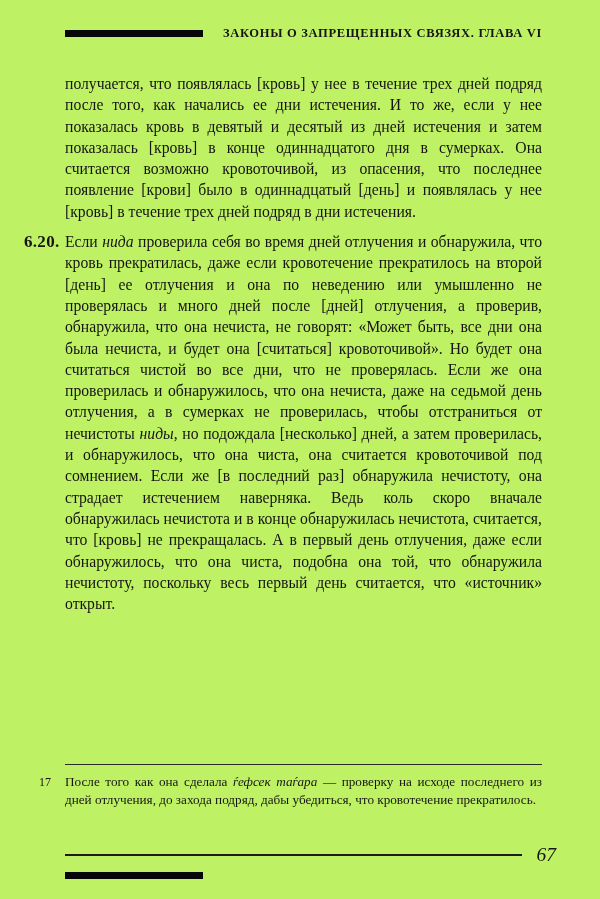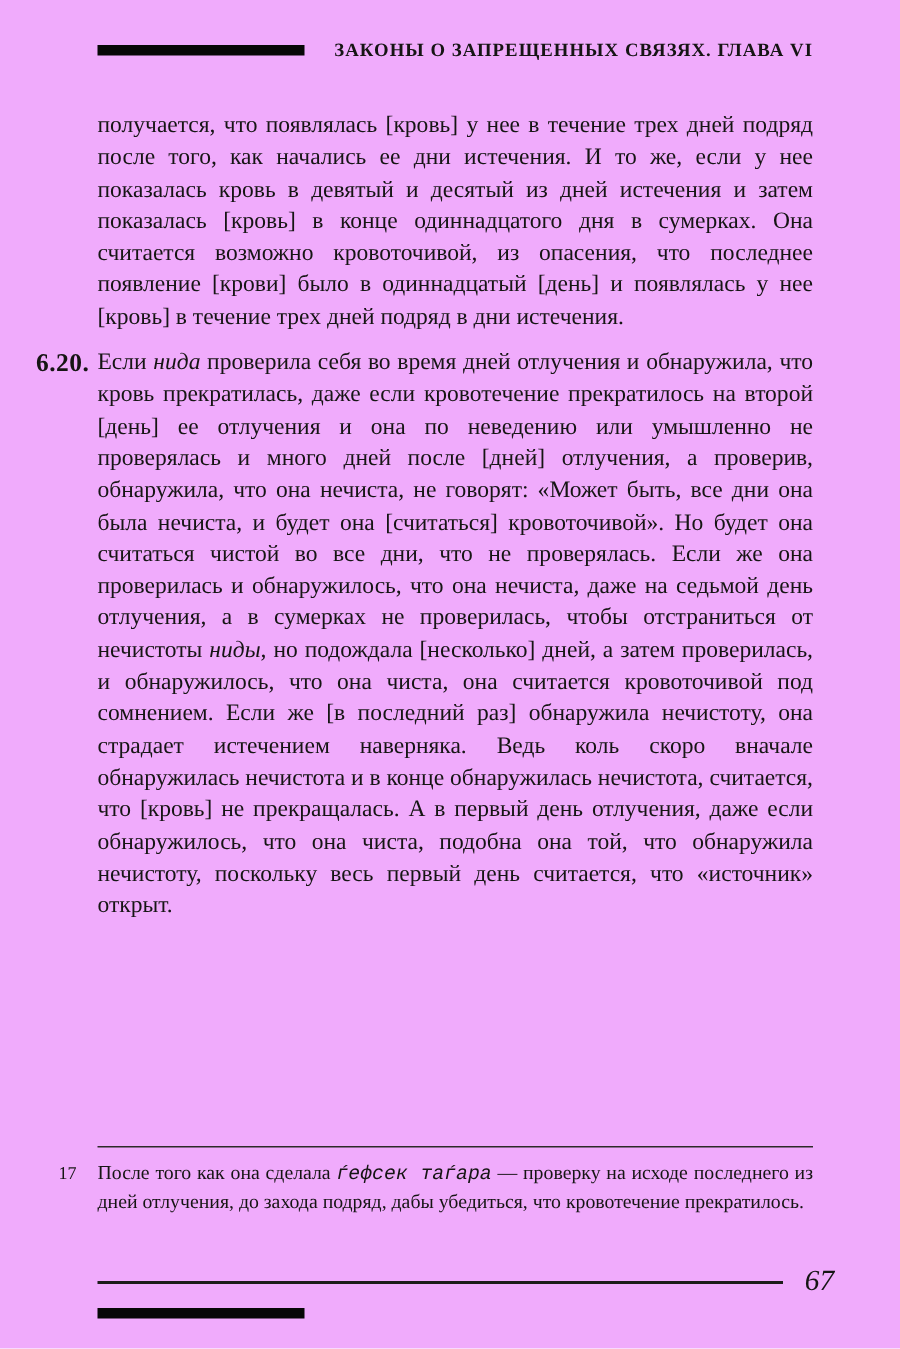--- a/index.html
+++ b/index.html
@@ -2,21 +2,21 @@
 <html><head>
 <meta charset="utf-8">
 <style>
   * { margin: 0; padding: 0; box-sizing: border-box; }
   html, body { background: #ffffff; }
   .page {
     position: relative;
     width: 600px;
     height: 899px;
     margin: 0 auto;
-    background: #f0abfc;
+    background: #bef264;
     color: #161514;
     font-family: "Liberation Serif", "DejaVu Serif", serif;
     overflow: hidden;
   }
 
   
   .page-header {
     position: absolute;
     left: 65px;
     right: 58px;
@@ -83,21 +83,21 @@
     font-size: 13.2px;
     line-height: 17.6px;
     text-align: justify;
   }
   .footnote-num {
     position: absolute;
     left: -26px;
     top: 1px;
     font-size: 12px;
   }
-  .footnote em { font-style: italic; font-family: Liberation Mono, monospace; }
+  .footnote em { font-style: italic; }
 
   
   .page-footer {
     position: absolute;
     left: 65px;
     right: 44px;
     top: 841px;
     height: 28px;
     display: flex;
     align-items: center;

